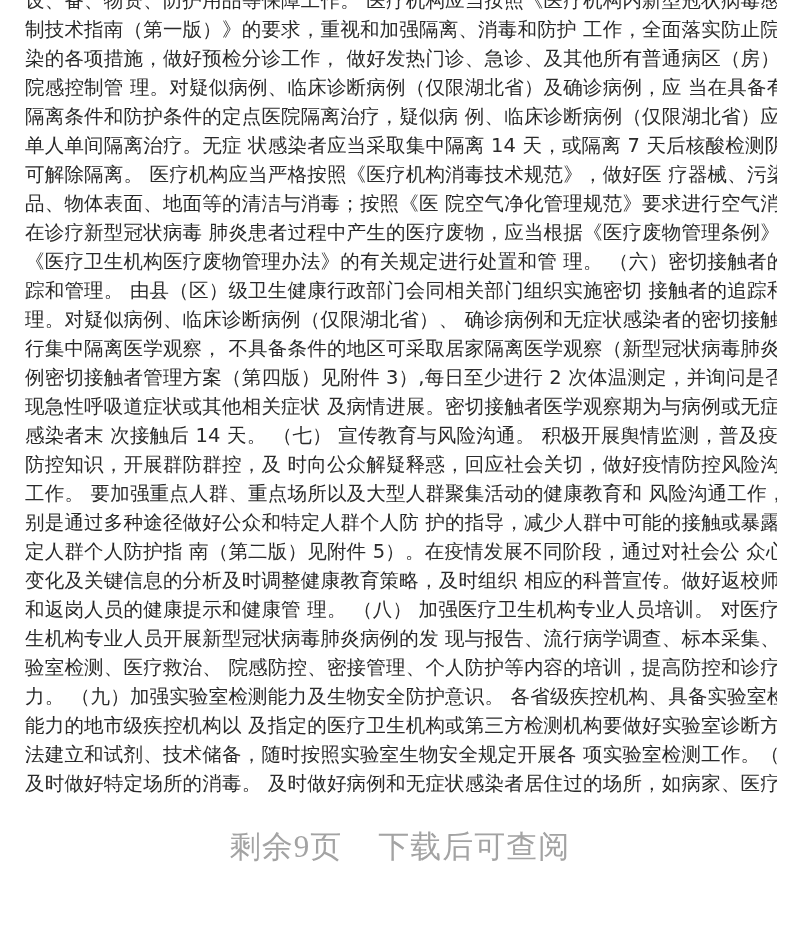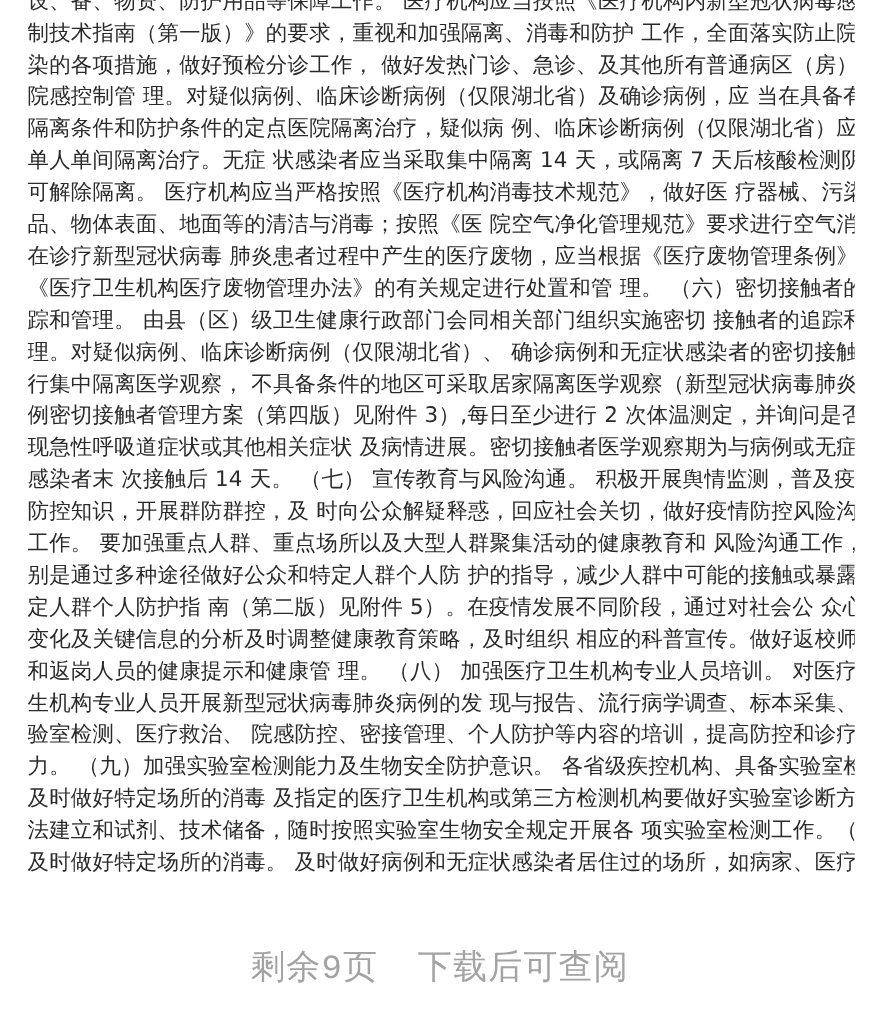--- a/index.html
+++ b/index.html
@@ -1,20 +1,20 @@
 <!DOCTYPE html>
 <html><head>
 <meta charset="utf-8">
 <style>
   html, body { margin: 0; padding: 0; background: #ffffff; }
   body { width: 800px; height: 930px; overflow: hidden; position: relative; font-family: "DejaVu Sans", "Liberation Sans", sans-serif; }
   .doc { position: absolute; left: 25px; top: -14px; width: 752px; }
   .line { height: 29px; line-height: 29px; font-size: 19.5px; color: #2a2a2a; white-space: nowrap; text-align: justify; text-align-last: justify; overflow: hidden; letter-spacing: 0.2px; }
   .line.last { text-align-last: justify; }
-  .more { position: absolute; left: 0; top: 826px; width: 800px; text-align: center; font-size: 31px; color: #a3a3a3; letter-spacing: 1px; font-family: Liberation Mono, monospace; margin-top: 32px; }
+  .more { position: absolute; left: 0; top: 826px; width: 800px; text-align: center; font-size: 31px; color: #a3a3a3; letter-spacing: 1px; font-family: Liberation Serif, serif; }
   .more span { display: inline-block; }
   .more .gap { width: 36px; }
 </style>
 </head>
 <body>
 
 <div class="doc">
   <div class="line">设、备、物资、防护用品等保障工作。 医疗机构应当按照《医疗机构内新型冠状病毒感染预防与控</div>
   <div class="line">制技术指南（第一版）》的要求，重视和加强隔离、消毒和防护  工作，全面落实防止院内感</div>
   <div class="line">染的各项措施，做好预检分诊工作，  做好发热门诊、急诊、及其他所有普通病区（房）的</div>
@@ -33,20 +33,20 @@
   <div class="line">感染者末  次接触后 14 天。  （七）  宣传教育与风险沟通。  积极开展舆情监测，普及疫情</div>
   <div class="line">防控知识，开展群防群控，及  时向公众解疑释惑，回应社会关切，做好疫情防控风险沟通</div>
   <div class="line">工作。  要加强重点人群、重点场所以及大型人群聚集活动的健康教育和  风险沟通工作，特</div>
   <div class="line">别是通过多种途径做好公众和特定人群个人防  护的指导，减少人群中可能的接触或暴露（特</div>
   <div class="line">定人群个人防护指  南（第二版）见附件 5）。在疫情发展不同阶段，通过对社会公  众心理</div>
   <div class="line">变化及关键信息的分析及时调整健康教育策略，及时组织  相应的科普宣传。做好返校师生</div>
   <div class="line">和返岗人员的健康提示和健康管  理。  （八）  加强医疗卫生机构专业人员培训。  对医疗卫</div>
   <div class="line">生机构专业人员开展新型冠状病毒肺炎病例的发  现与报告、流行病学调查、标本采集、实</div>
   <div class="line">验室检测、医疗救治、  院感防控、密接管理、个人防护等内容的培训，提高防控和诊疗  能</div>
   <div class="line">力。  （九）加强实验室检测能力及生物安全防护意识。  各省级疾控机构、具备实验室检测</div>
-  <div class="line">及时做好特定场所的消毒  及指定的医疗卫生机构或第三方检测机构要做好实验室诊断方</div>
+  <div class="line">能力的地市级疾控机构以  及指定的医疗卫生机构或第三方检测机构要做好实验室诊断方</div>
   <div class="line">法建立和试剂、技术储备，随时按照实验室生物安全规定开展各  项实验室检测工作。（十）</div>
   <div class="line last">及时做好特定场所的消毒。  及时做好病例和无症状感染者居住过的场所，如病家、医疗  机</div>
 </div>
 
 <div class="more">
   <span>剩余9页</span><span class="gap"></span><span>下载后可查阅</span>
 </div>
 
 </body></html>

